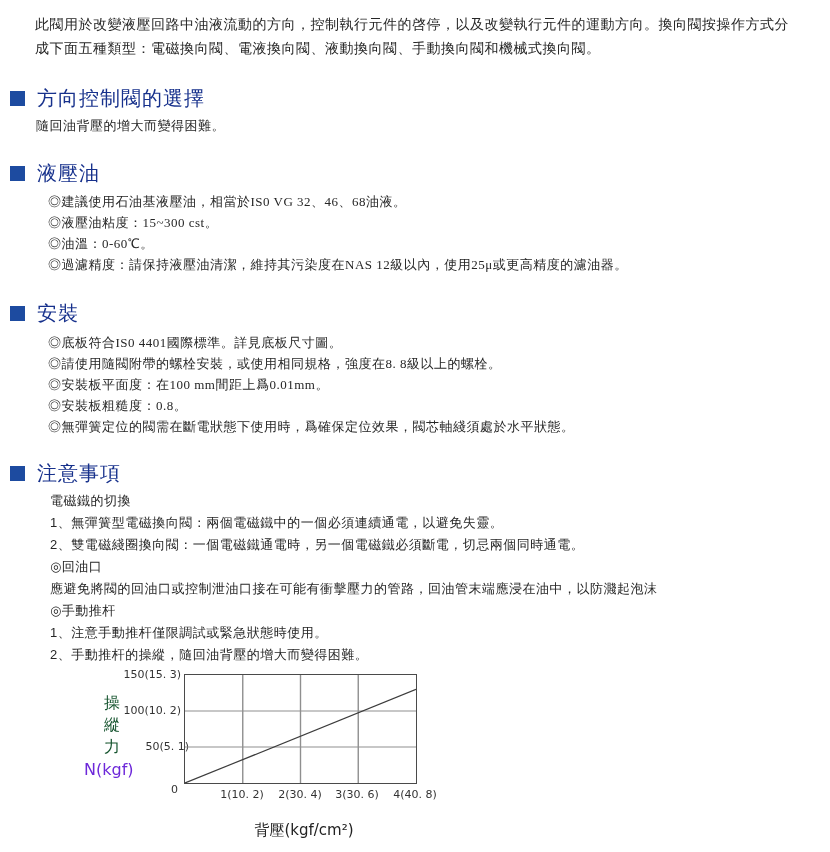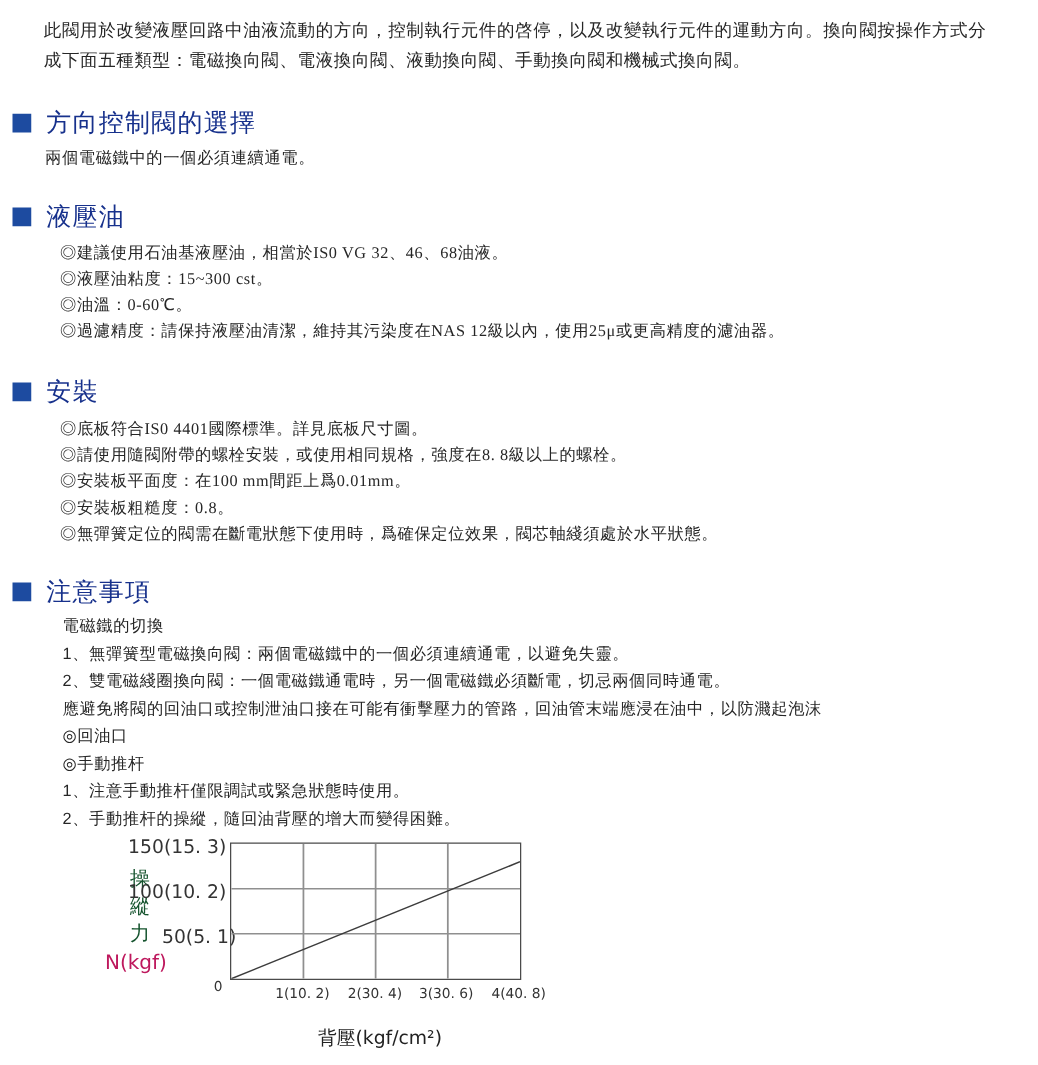--- a/index.html
+++ b/index.html
@@ -15,43 +15,43 @@
   .h4{margin-top:24px;}
   .sub{margin:8px 0 0 36px;font-size:13px;line-height:16px;letter-spacing:0.5px;}
   .bullets{margin:6px 0 0 48px;font-size:13px;line-height:21px;letter-spacing:0.5px;font-family:Liberation Serif, serif;}
   .bullets.install{margin-top:7px;}
   .bullets p,.notes p{margin:0;}
   .notes{margin:5px 0 0 50px;font-size:13px;line-height:22px;letter-spacing:0.5px;}
   
   .chart{position:relative;height:165px;margin-top:0;font-family:"DejaVu Sans","Liberation Sans",sans-serif;}
   .plot{position:absolute;left:184px;top:8px;width:231px;height:108px;border:1px solid var(--plot_border,#4a4a4a);box-sizing:content-box;}
   .plot svg{display:block;}
-  .ytick{position:absolute;width:80px;text-align:right;font-size:15px;color:#333;}
+  .ytick{position:absolute;width:80px;text-align:right;font-size:11px;color:#333;}
   .yt0{left:101px;top:2px;}
   .yt1{left:101px;top:38px;}
   .yt2{left:109px;top:74px;}
   .origin{position:absolute;left:158px;top:117px;width:20px;text-align:right;font-size:11px;color:#333;}
   .xtick{position:absolute;top:122px;width:70px;text-align:center;font-size:11px;color:#333;}
   .xt0{left:207px;}.xt1{left:265px;}.xt2{left:322px;}.xt3{left:380px;}
   .ylabel-v{position:absolute;left:104px;top:26px;width:17px;font-size:16px;line-height:22px;word-break:break-all;color:#14532d;}
-  .ylabel-u{position:absolute;left:84px;top:94px;font-size:16px;color:#be185d;}
+  .ylabel-u{position:absolute;left:84px;top:94px;font-size:16px;color:#6d28d9;}
   .xlabel{position:absolute;left:234px;top:139px;width:140px;text-align:center;font-size:15px;color:#222;margin-top:16px;}
 </style>
 </head>
 <body>
 
 <div class="page">
 
   <p class="intro">此閥用於改變液壓回路中油液流動的方向，控制執行元件的啓停，以及改變執行元件的運動方向。換向閥按操作方式分成下面五種類型：電磁換向閥、電液換向閥、液動換向閥、手動換向閥和機械式換向閥。</p>
 
   <div class="sec-header h1">
     <span class="sq"></span>
     <span class="sec-title">方向控制閥的選擇</span>
   </div>
-  <p class="sub">兩個電磁鐵中的一個必須連續通電。</p>
+  <p class="sub">隨回油背壓的增大而變得困難。</p>
 
   <div class="sec-header h2">
     <span class="sq"></span>
     <span class="sec-title">液壓油</span>
   </div>
   <div class="bullets">
     <p>◎建議使用石油基液壓油，相當於IS0 VG 32、46、68油液。</p>
     <p>◎液壓油粘度：15~300 cst。</p>
     <p>◎油溫：0-60℃。</p>
     <p>◎過濾精度：請保持液壓油清潔，維持其污染度在NAS 12級以內，使用25μ或更高精度的濾油器。</p>
@@ -70,22 +70,22 @@
   </div>
 
   <div class="sec-header h4">
     <span class="sq"></span>
     <span class="sec-title">注意事項</span>
   </div>
   <div class="notes">
     <p>電磁鐵的切換</p>
     <p>1、無彈簧型電磁換向閥：兩個電磁鐵中的一個必須連續通電，以避免失靈。</p>
     <p>2、雙電磁綫圈換向閥：一個電磁鐵通電時，另一個電磁鐵必須斷電，切忌兩個同時通電。</p>
+    <p>◎回油口</p>
     <p>應避免將閥的回油口或控制泄油口接在可能有衝擊壓力的管路，回油管末端應浸在油中，以防濺起泡沫</p>
-    <p>◎回油口</p>
     <p>◎手動推杆</p>
     <p>1、注意手動推杆僅限調試或緊急狀態時使用。</p>
     <p>2、手動推杆的操縱，隨回油背壓的增大而變得困難。</p>
   </div>
 
   <div class="chart">
     <div class="ylabel-v">操縱力</div>
     <div class="ylabel-u">N(kgf)</div>
 
     <span class="ytick yt0">150(15. 3)</span>

